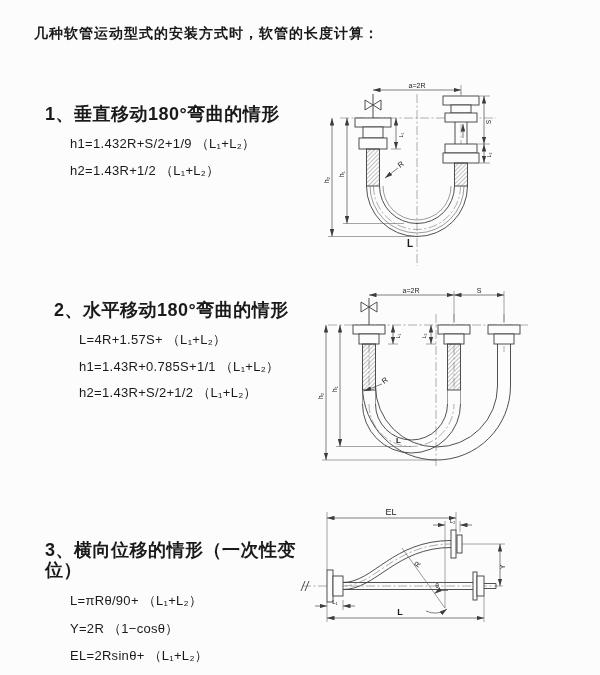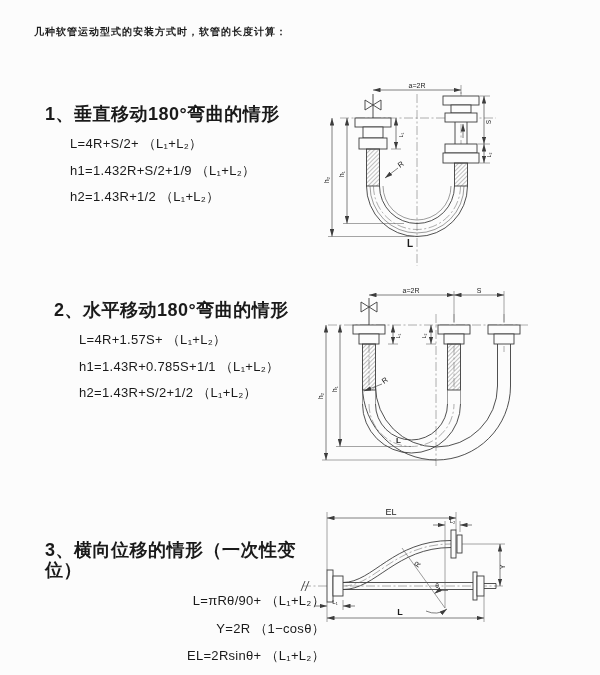--- a/index.html
+++ b/index.html
@@ -1,24 +1,24 @@
 <!DOCTYPE html>
 <html><head>
 <meta charset="utf-8">
 <style>
   html,body{margin:0;padding:0;}
   body{width:600px;height:675px;background:#fcfcfc;position:relative;overflow:hidden;
        font-family:"Liberation Sans","DejaVu Sans",sans-serif;color:#1a1a1a;}
   .abs{position:absolute;}
-  .title{left:34px;top:25px;font-size:10px;font-weight:bold;letter-spacing:1px;}
+  .title{left:34px;top:25px;font-size:14px;font-weight:bold;letter-spacing:1px;}
   .section{width:280px;}
   .sec-heading{font-size:18px;font-weight:bold;letter-spacing:0.5px;line-height:20px;}
   .formulas{margin-top:7px;padding-left:25px;}
   .formula{font-size:13px;line-height:26.5px;letter-spacing:0.3px;white-space:nowrap;}
-  .sec3 .formula{line-height:27.5px;text-align:right;}
+  .sec3 .formula{line-height:27.5px;}
   svg{position:absolute;overflow:visible;}
   svg text{font-family:"Liberation Sans","DejaVu Sans",sans-serif;fill:#1c1c1c;}
   .ln{stroke:#3d3d3d;stroke-width:0.9;fill:none;}
   .part{fill:#fcfcfc;stroke:#3d3d3d;stroke-width:0.9;}
   .hose{fill:url(#hatch);stroke:#3d3d3d;stroke-width:0.9;}
   .thin{stroke:#5a5a5a;stroke-width:0.6;fill:none;}
   .cl{stroke:#6a6a6a;stroke-width:0.55;stroke-dasharray:9 2.5 2 2.5;fill:none;}
   .dim{stroke:#3d3d3d;stroke-width:0.65;fill:none;}
   .ext{stroke:#5a5a5a;stroke-width:0.55;fill:none;}
 </style>
@@ -34,21 +34,20 @@
       <line x1="0" y1="0" x2="0" y2="3" stroke="#777" stroke-width="0.9"></line>
     </pattern>
   </defs>
 </svg>
 
 <div class="abs title">几种软管运动型式的安装方式时，软管的长度计算：</div>
 
 <div class="abs section" style="left:45px;top:104px">
   <div class="sec-heading">1、垂直移动180°弯曲的情形</div>
   <div class="formulas">
-    <div class="formula">L=4R+S/2+ （L₁+L₂）</div>
     <div class="formula">h1=1.432R+S/2+1/9 （L₁+L₂）</div>
     <div class="formula">h2=1.43R+1/2 （L₁+L₂）</div>
   </div>
 </div>
 
 <svg style="left:314px;top:78px" width="272" height="192" viewBox="0 0 272 192">
 
   <line class="cl" x1="103" y1="16" x2="103" y2="188"></line>
   <line class="cl" x1="26" y1="40" x2="182" y2="40"></line>
   <line class="cl" x1="147" y1="14" x2="147" y2="86"></line>

